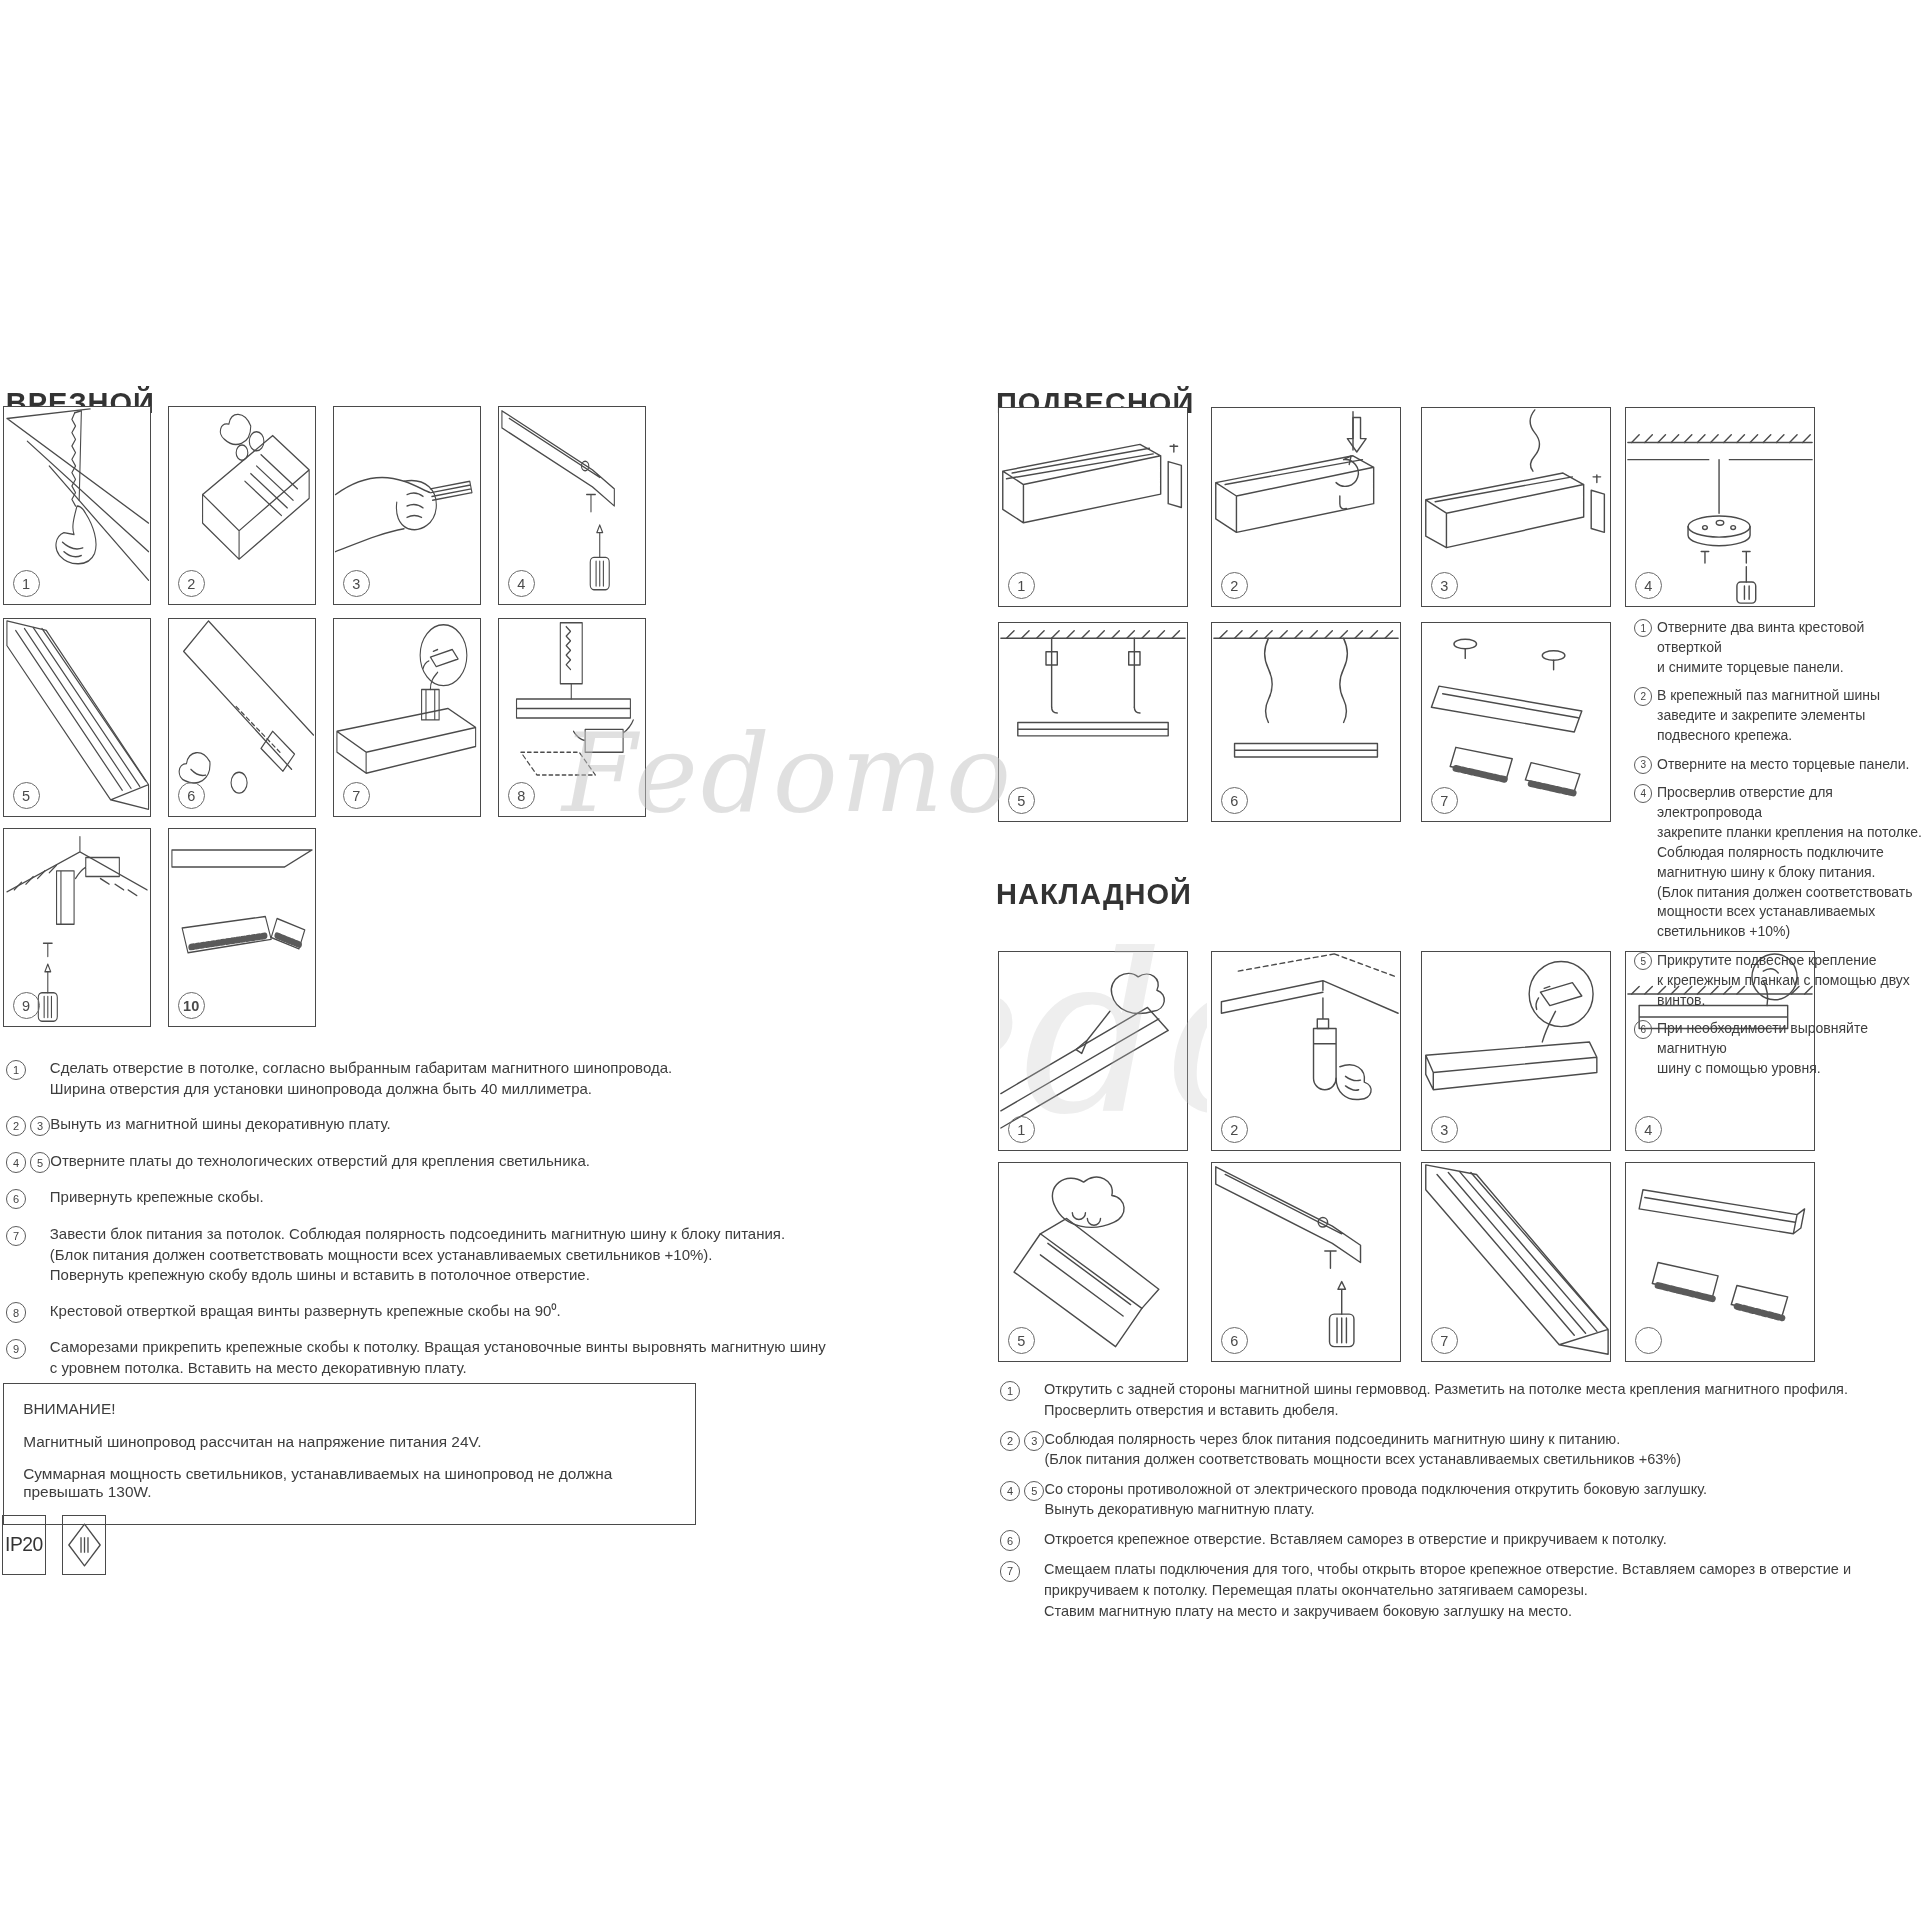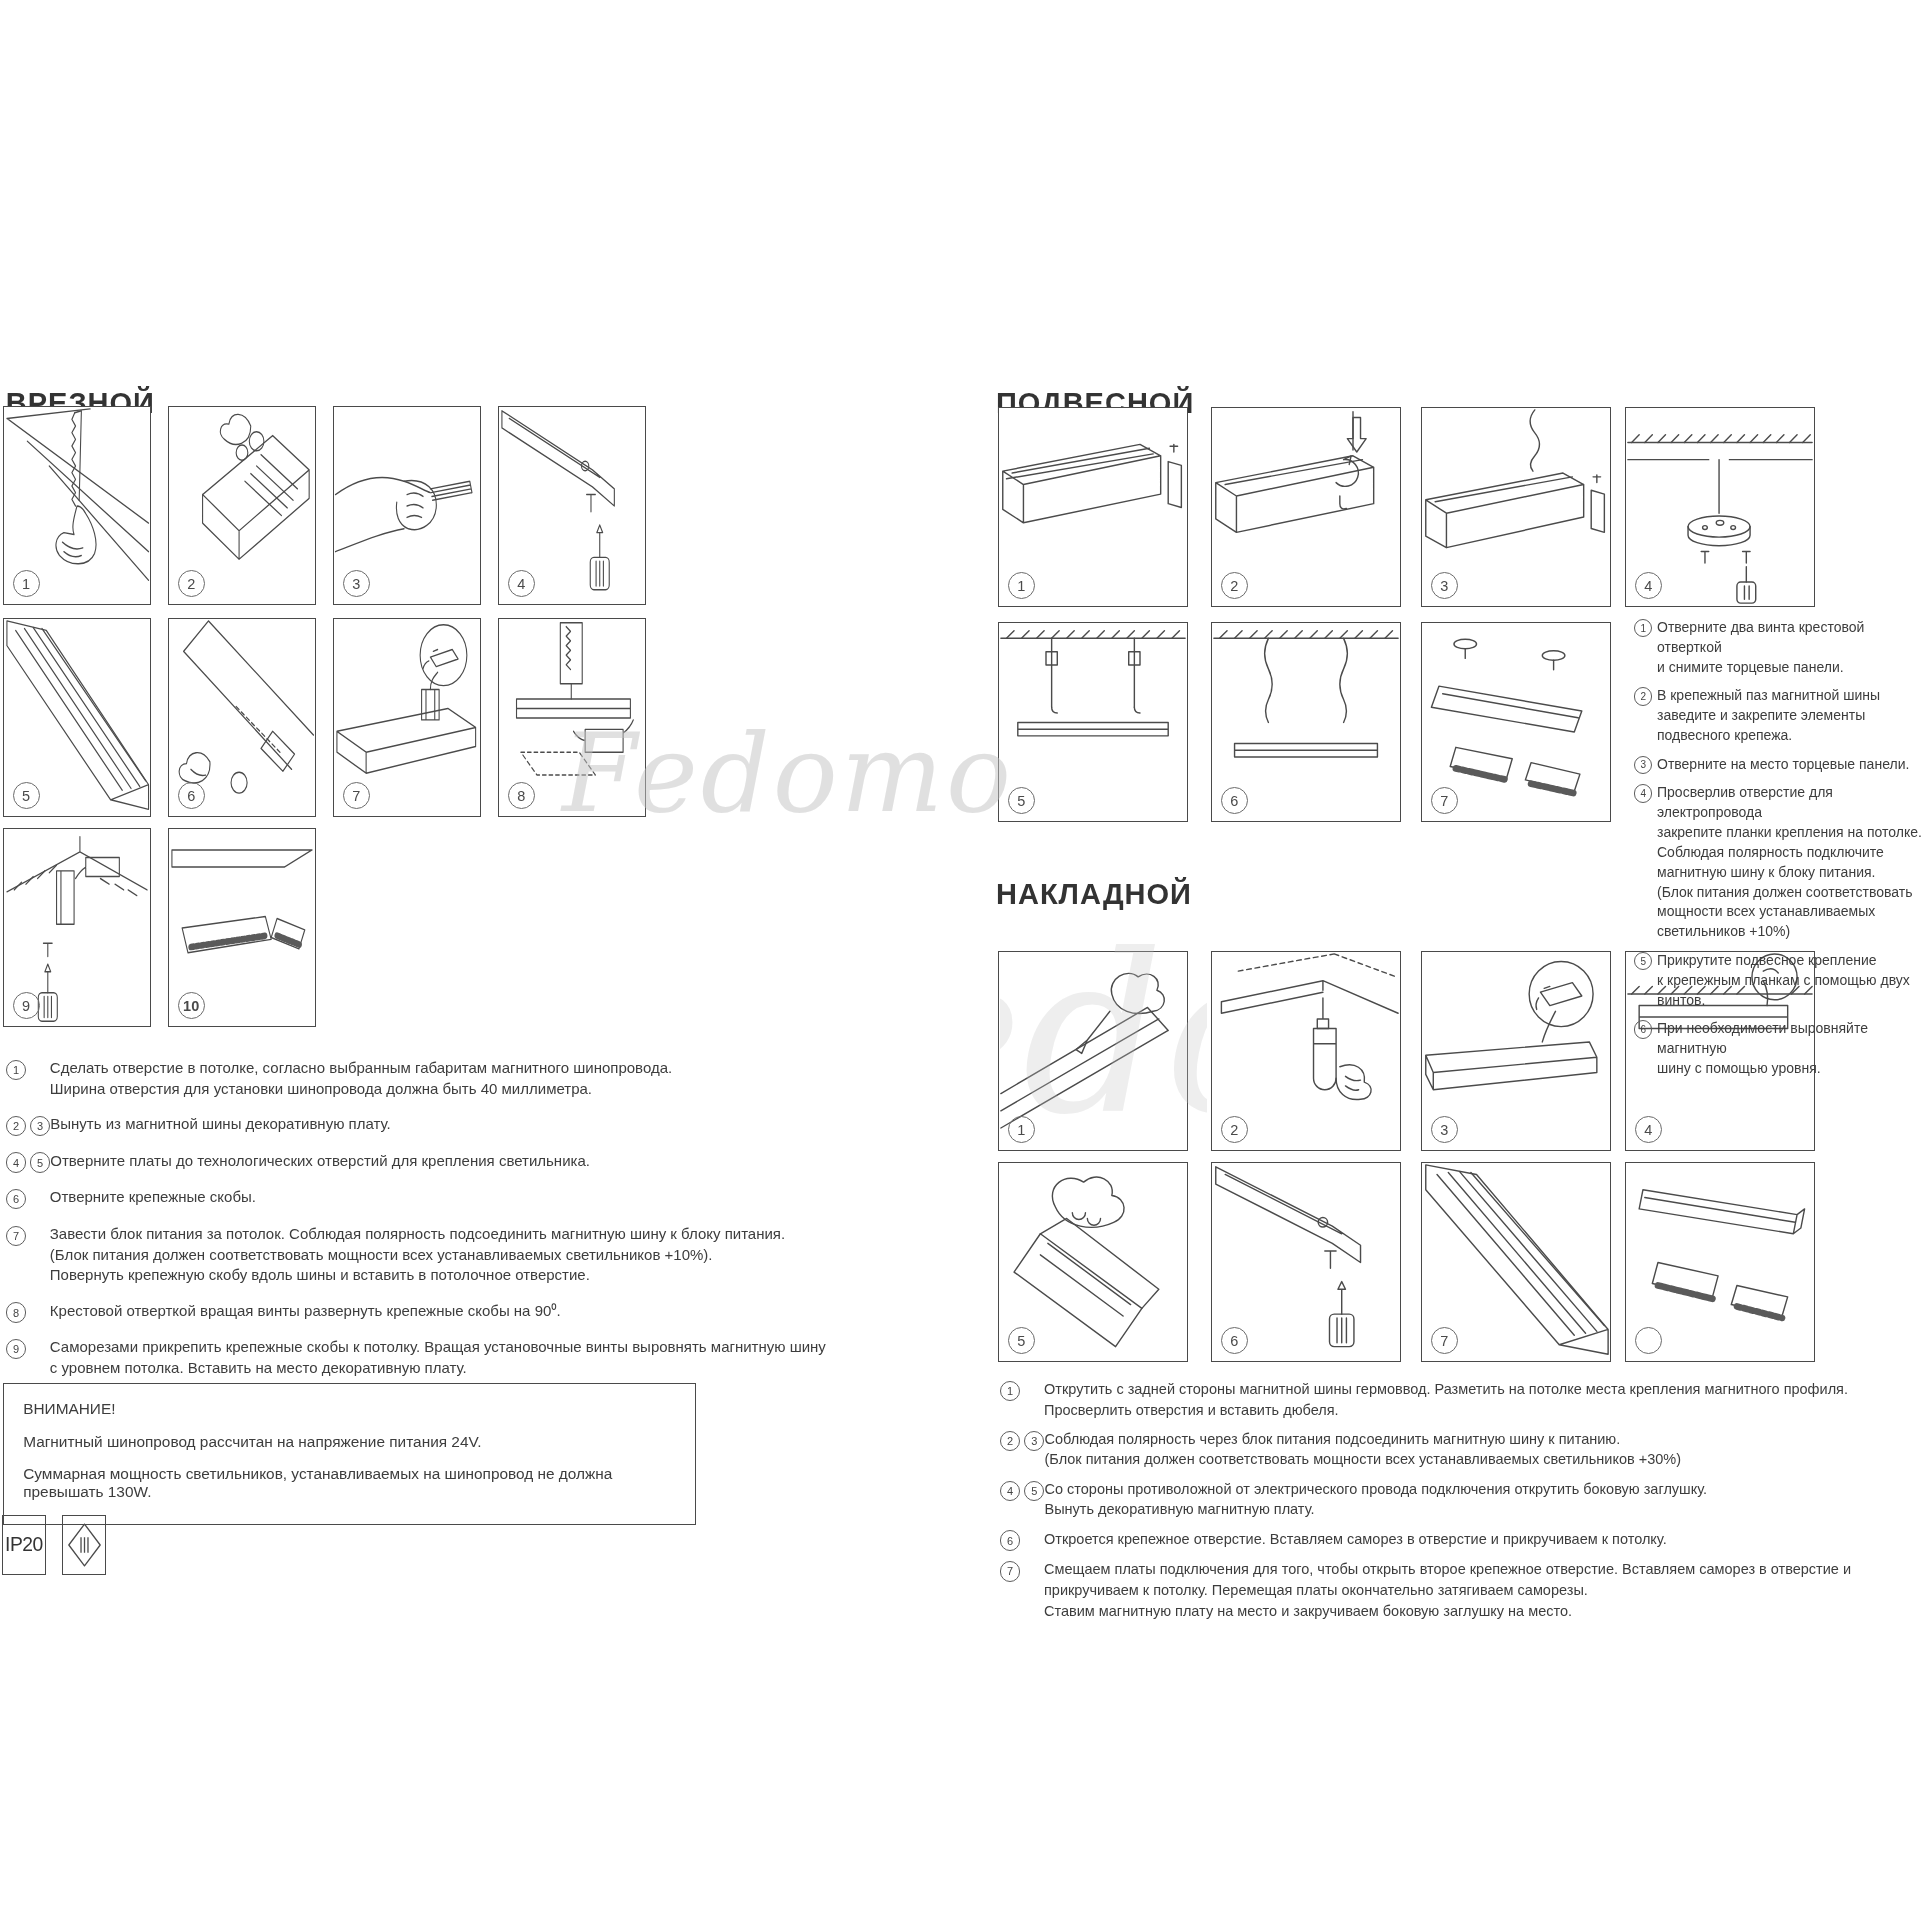--- a/index.html
+++ b/index.html
@@ -355,21 +355,21 @@
       <div class="bcell">
         <span class="bubble">4</span>
         <span class="bubble">5</span>
       </div>
       <div class="stext">Отверните платы до технологических отверстий для крепления светильника.</div>
     </div>
     <div class="step">
       <div class="bcell">
         <span class="bubble">6</span>
       </div>
-      <div class="stext">Отверните крепежные скобы.</div>
+      <div class="stext">Привернуть крепежные скобы.</div>
     </div>
     <div class="step">
       <div class="bcell">
         <span class="bubble">7</span>
       </div>
       <div class="stext">Завести блок питания за потолок.  Соблюдая полярность подсоединить магнитную шину к блоку питания.
 (Блок питания должен соответствовать мощности всех устанавливаемых  светильников +10%).
 Повернуть крепежную скобу вдоль шины и вставить в потолочное отверстие.</div>
     </div>
     <div class="step">
@@ -442,21 +442,21 @@
       </div>
       <div class="stext">Открутить с задней стороны магнитной шины гермоввод. Разметить на потолке места крепления магнитного профиля.
 Просверлить отверстия и вставить дюбеля.</div>
     </div>
     <div class="step">
       <div class="bcell">
         <span class="bubble">2</span>
         <span class="bubble">3</span>
       </div>
       <div class="stext">Соблюдая полярность через блок питания подсоединить магнитную шину к питанию.
-(Блок питания должен соответствовать мощности всех устанавливаемых  светильников +30%)</div>
+(Блок питания должен соответствовать мощности всех устанавливаемых  светильников +63%)</div>
     </div>
     <div class="step">
       <div class="bcell">
         <span class="bubble">4</span>
         <span class="bubble">5</span>
       </div>
       <div class="stext">Со стороны противоложной от электрического провода подключения открутить боковую заглушку.
 Вынуть декоративную магнитную плату.</div>
     </div>
     <div class="step">

